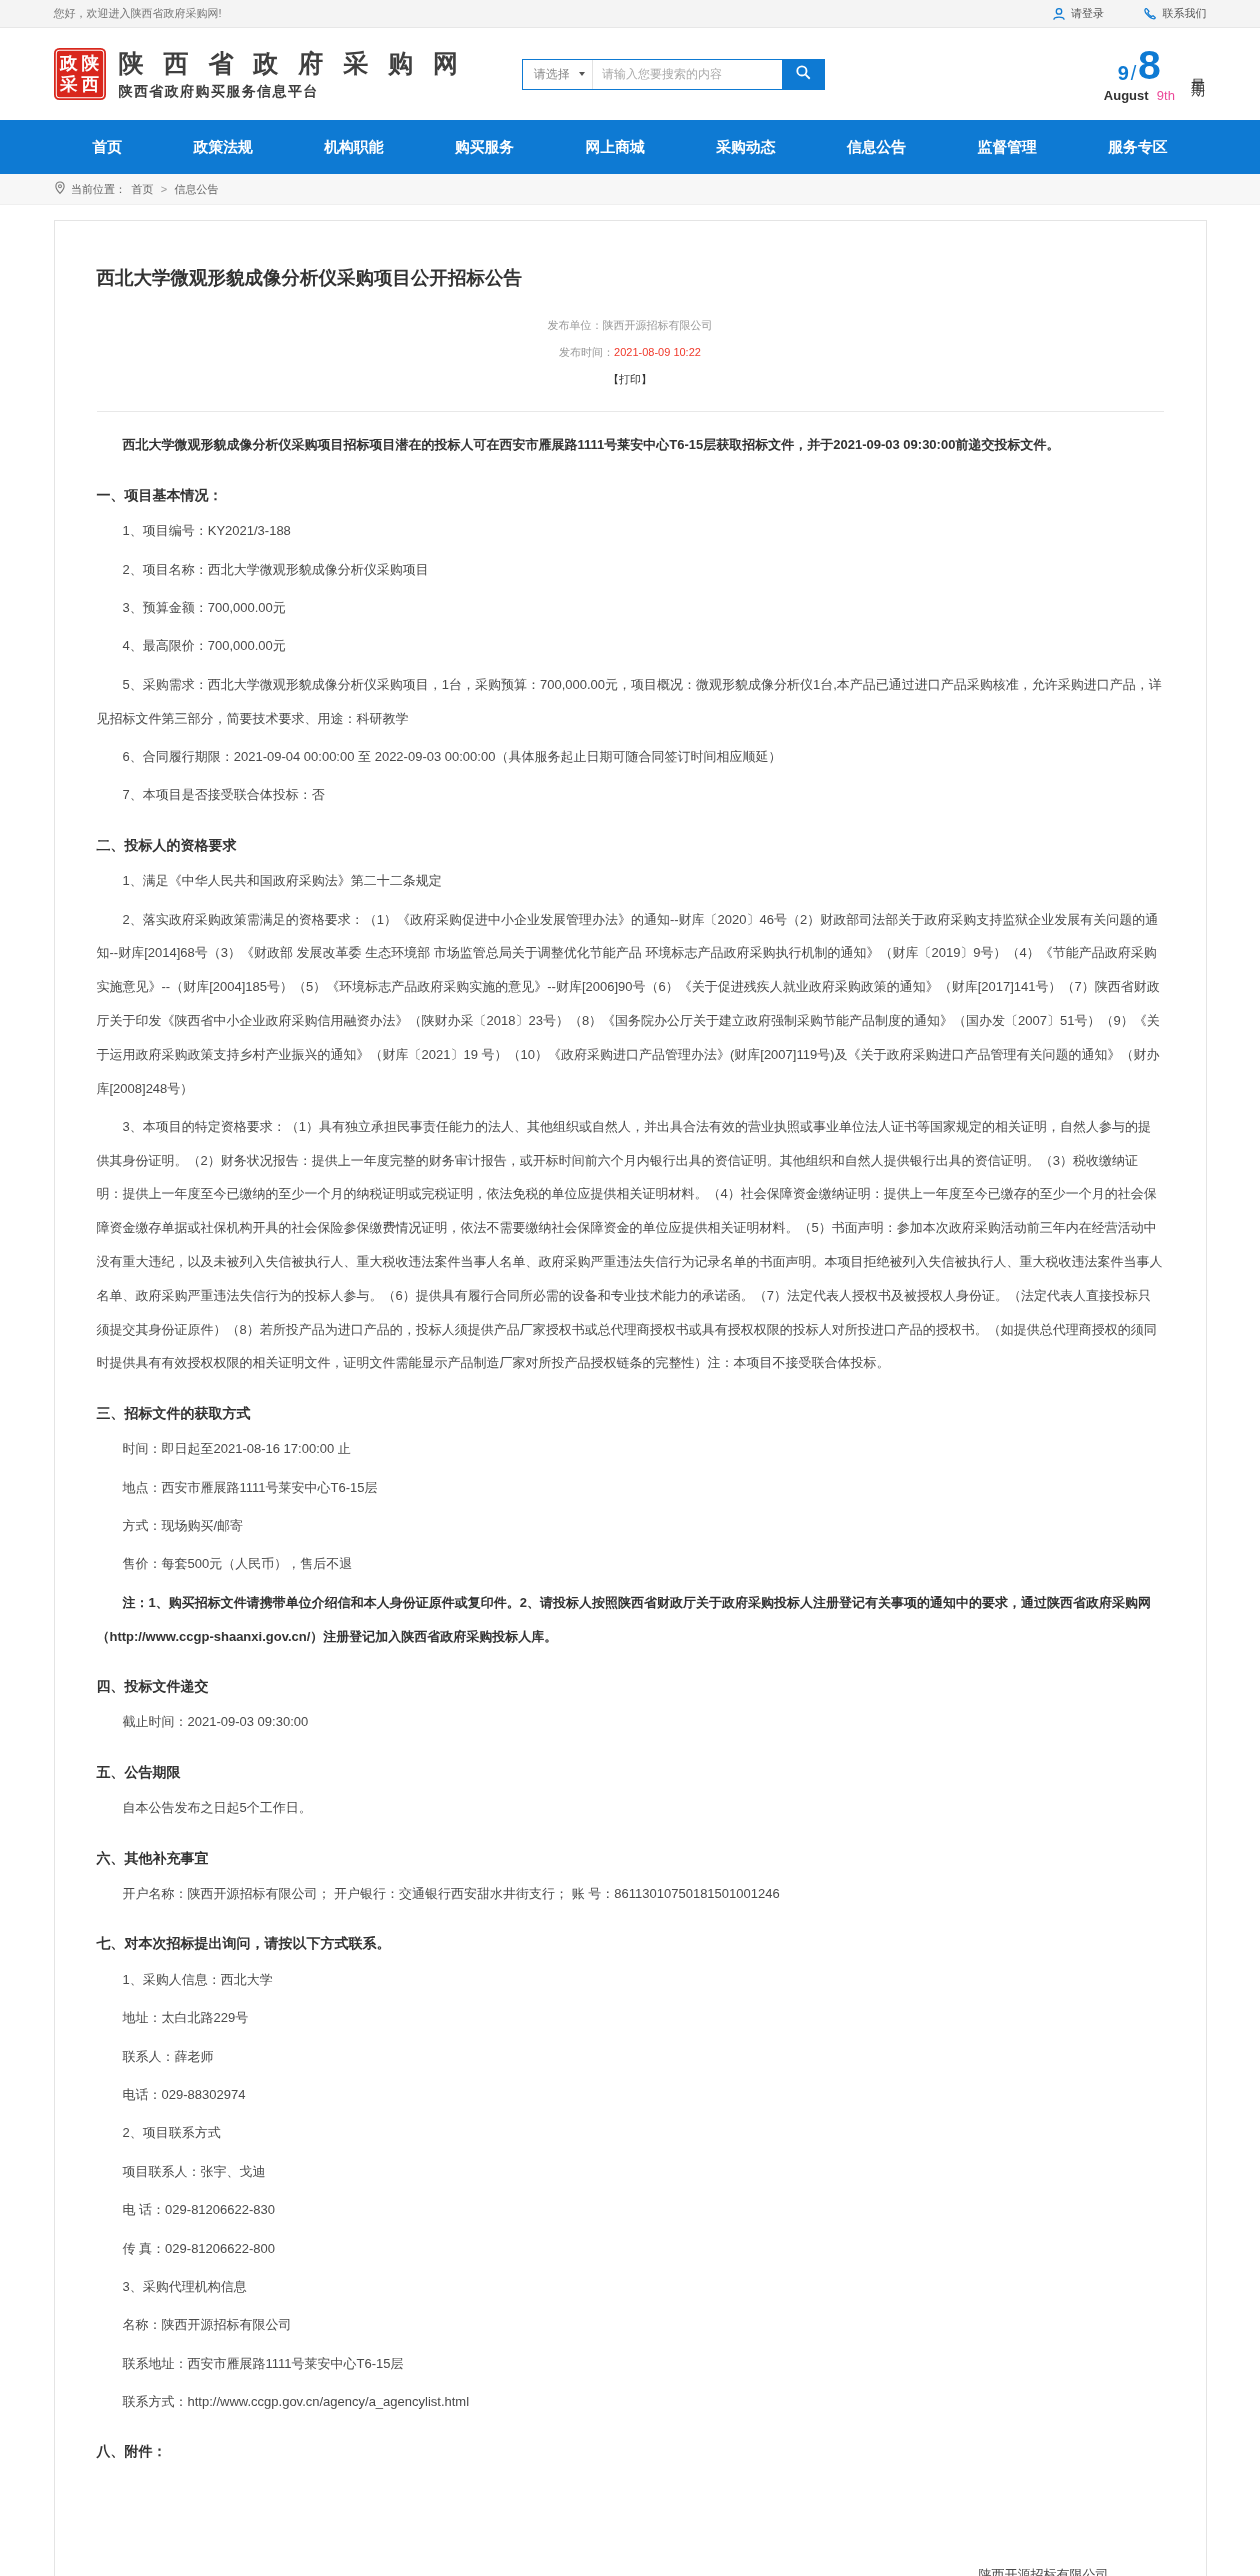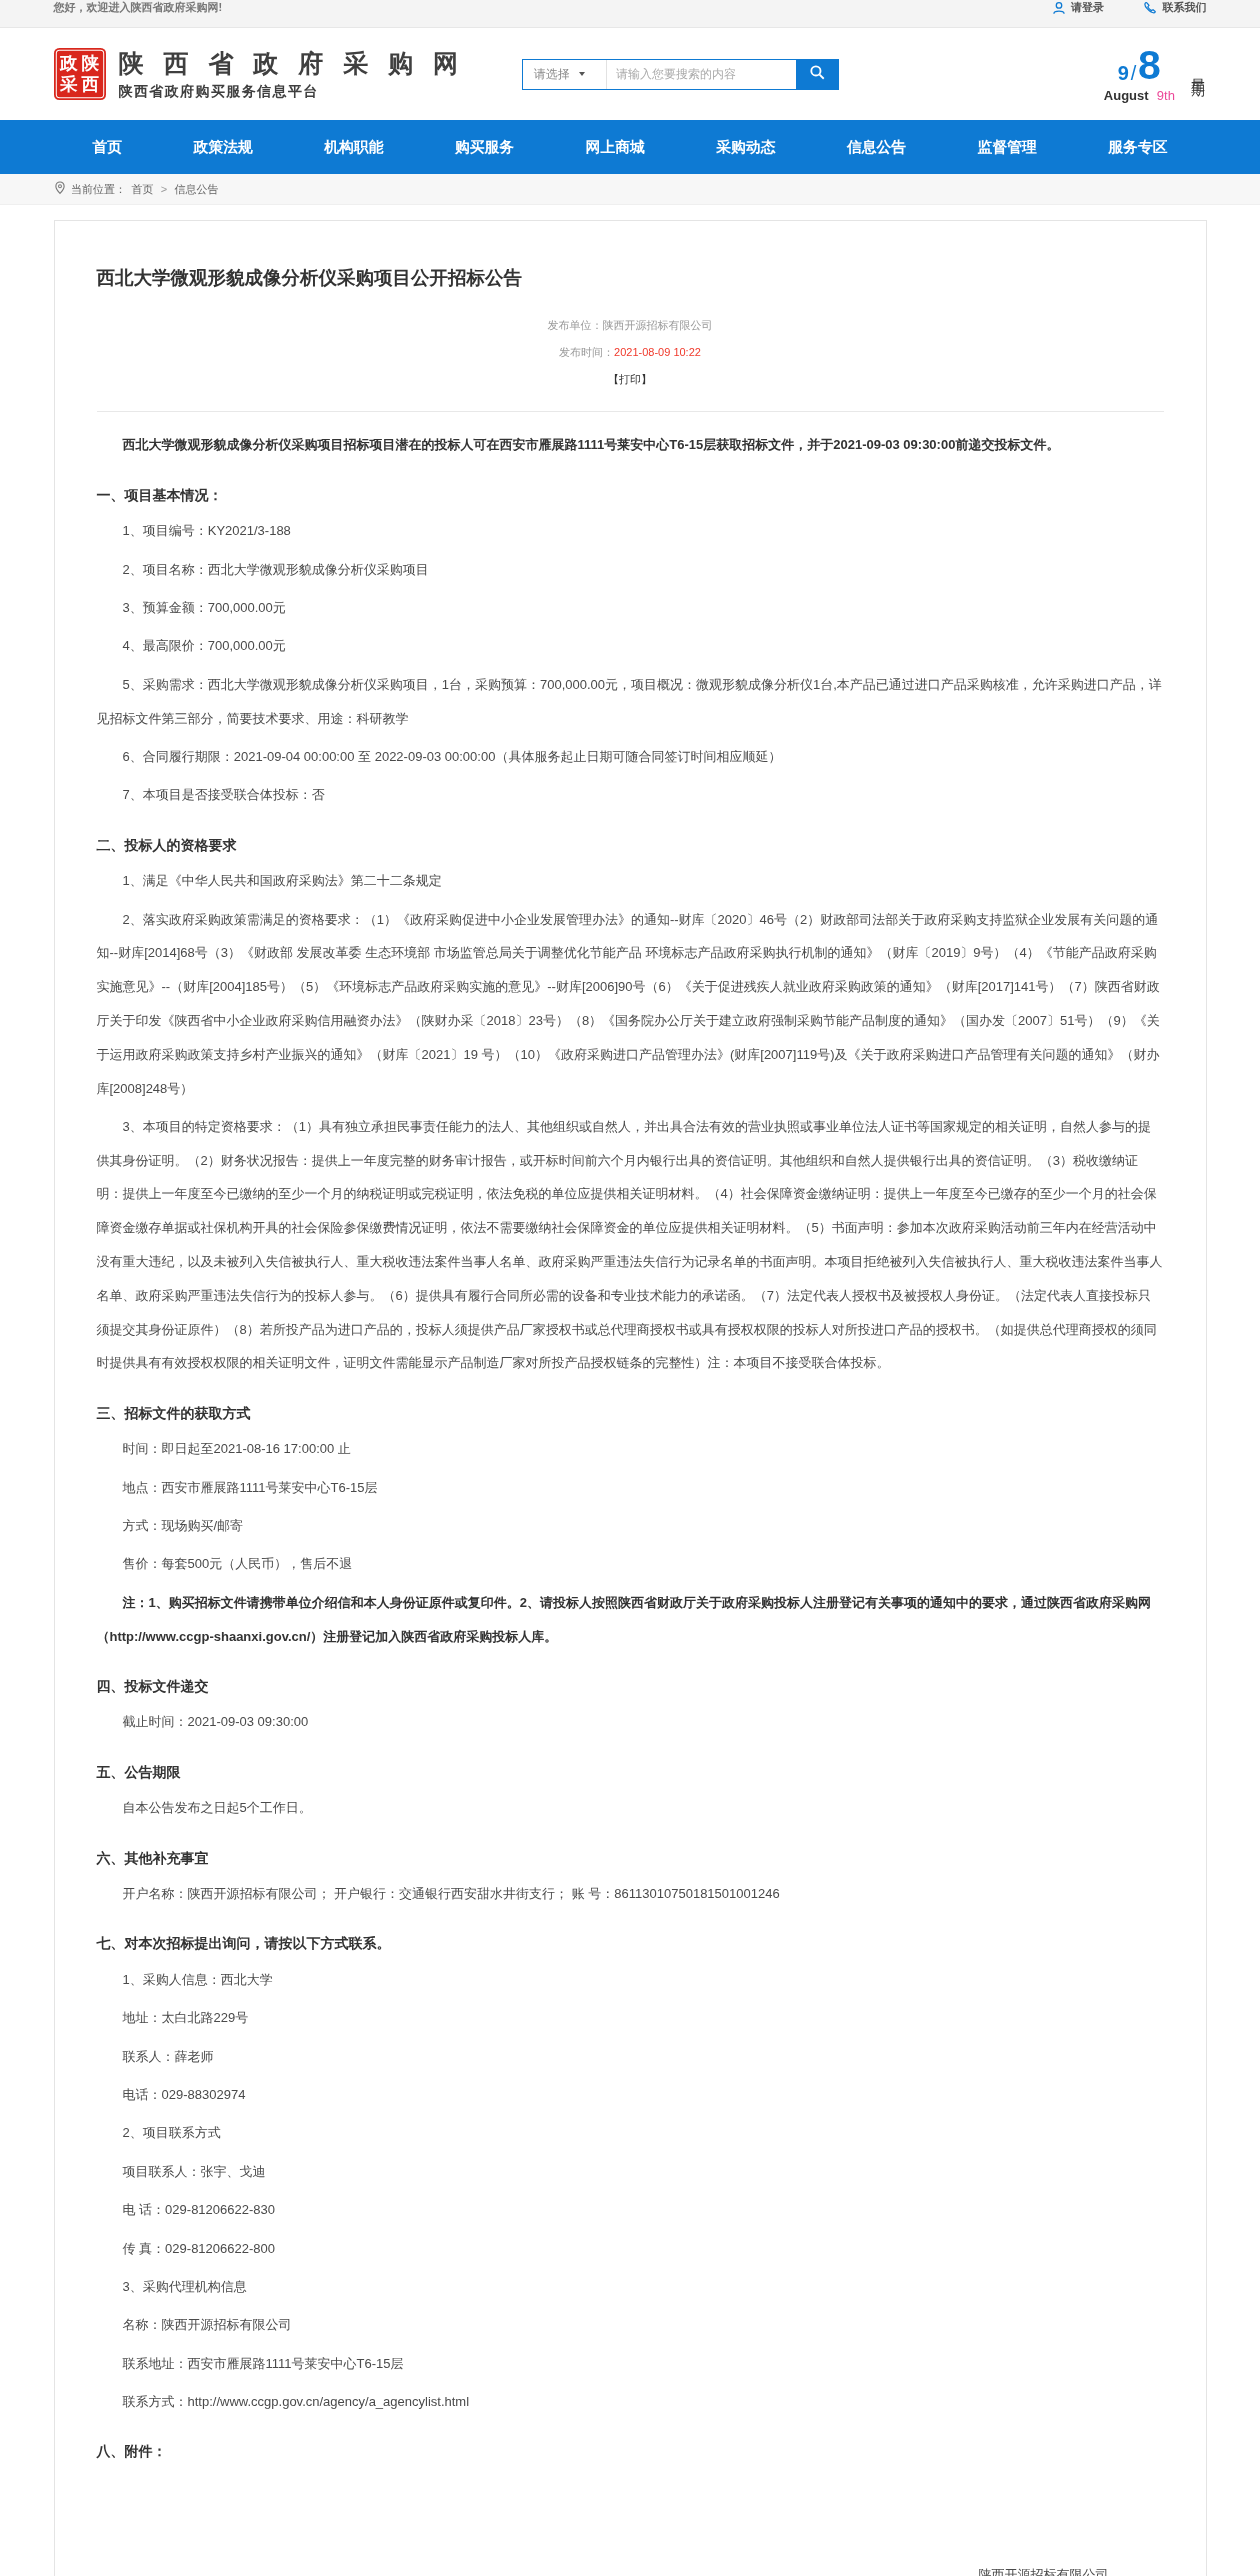--- a/index.html
+++ b/index.html
@@ -1,37 +1,37 @@
 <!DOCTYPE html>
 <html style="font-size:14.8px"><head>
 <meta charset="utf-8">
 <style>
   * { margin:0; padding:0; box-sizing:border-box; }
   body { width:1260px; background:#fff; font-family:"Liberation Sans","DejaVu Sans",sans-serif; color:#4a4a4a; }
   .wrap { width:1153px; margin:0 auto; }
 
   
   .topbar { height:28px; background:#f4f4f4; border-bottom:0.9px solid #e7e7e7; font-size:11px; color:#777; }
-  .topbar .wrap { display:flex; justify-content:space-between; align-items:flex-start; height:100%;font-weight:bold; }
+  .topbar .wrap { display:flex; justify-content:space-between; align-items:center; height:100%; }
   .topbar-right { display:flex; gap:39px; }
   .top-link { display:flex; align-items:center; gap:5.5px; color:#555; cursor:pointer; }
   .top-link svg { display:block; }
 
   
   .header { height:92px; background:#fff; }
   .header .wrap { display:flex; align-items:center; height:100%; }
   .logo { display:flex; align-items:center; gap:13px; }
   .logo-box { width:52px; height:52px; background:#d9271d; border-radius:5.5px; box-shadow:inset 0 0 0 1.8px #d9271d, inset 0 0 0 2.8px #fff; display:grid; grid-template-columns:1fr 1fr; place-items:center; padding:4.6px; }
   .logo-box span { color:#fff; font-weight:bold; font-size:17.5px; line-height:1; }
   .site-name { font-size:25px; font-weight:bold; color:#3f3f3f; letter-spacing:6.5px; }
   .site-sub { font-size:14px; font-weight:bold; color:#3f3f3f; letter-spacing:1.4px; margin-top:3.7px; }
 
   
   .search { display:flex; align-items:stretch; height:31px; border:1.8px solid #0e7ad3; margin-left:57px; background:#fff; }
-  .search-select { display:flex; align-items:center; gap:9.2px; padding:0 21px 0 11px; font-size:12px; color:#888; border-right:0.9px solid #e2e2e2; cursor:pointer; white-space:nowrap; }
+  .search-select { display:flex; align-items:center; gap:9.2px; padding:0 7px 0 11px; font-size:12px; color:#888; border-right:0.9px solid #e2e2e2; cursor:pointer; white-space:nowrap; }
   .caret { width:0; height:0; border-left:3.7px solid transparent; border-right:3.7px solid transparent; border-top:4.6px solid #555; }
   .search input { border:0; outline:none; width:189px; padding:0 9.2px; font-size:12px; color:#333; }
   .search input::placeholder { color:#aaa; }
   .search-btn { width:42px; background:#0e7ad3; border:0; display:flex; align-items:center; justify-content:center; cursor:pointer; }
 
   
   .datebox { margin-left:auto; display:flex; align-items:center; gap:14.8px; }
   .date-main { text-align:center; }
   .date-nums { color:#0e7ad3; display:flex; align-items:flex-end; justify-content:center; line-height:1; }
   .date-nums .small { font-size:20px; font-weight:bold; padding-bottom:2.8px; }

